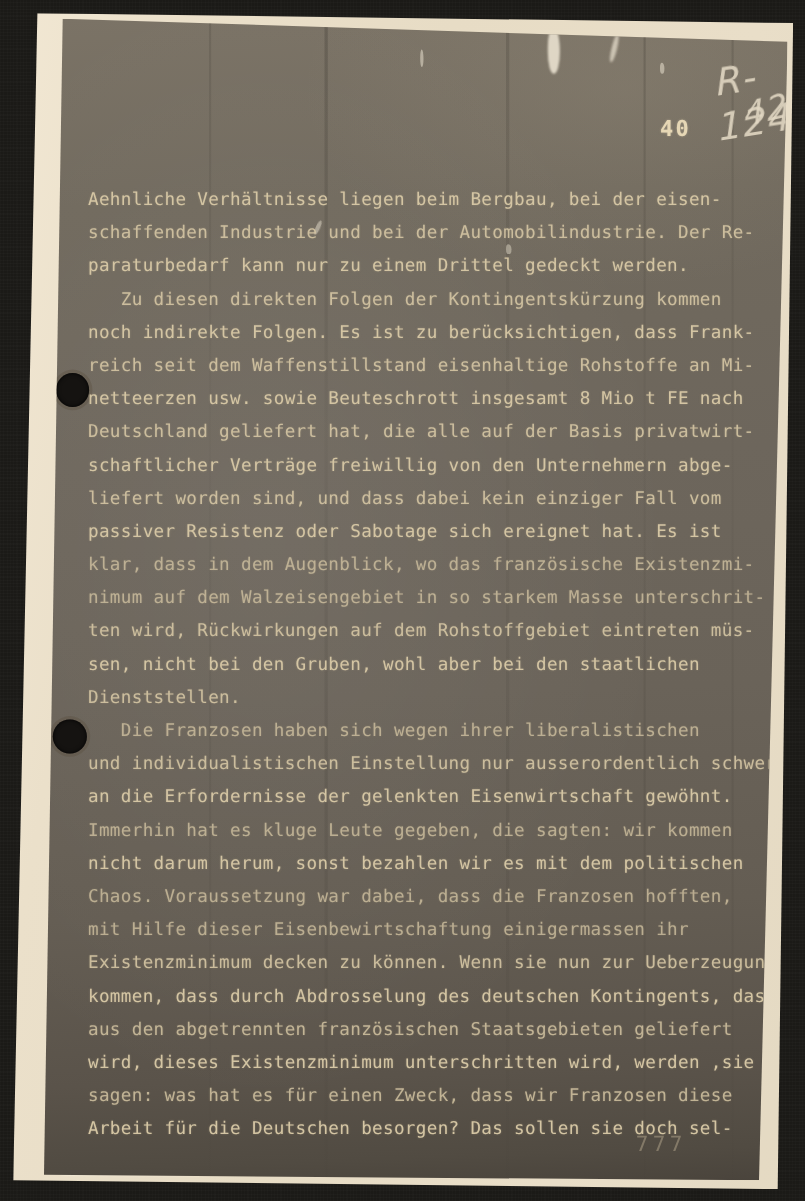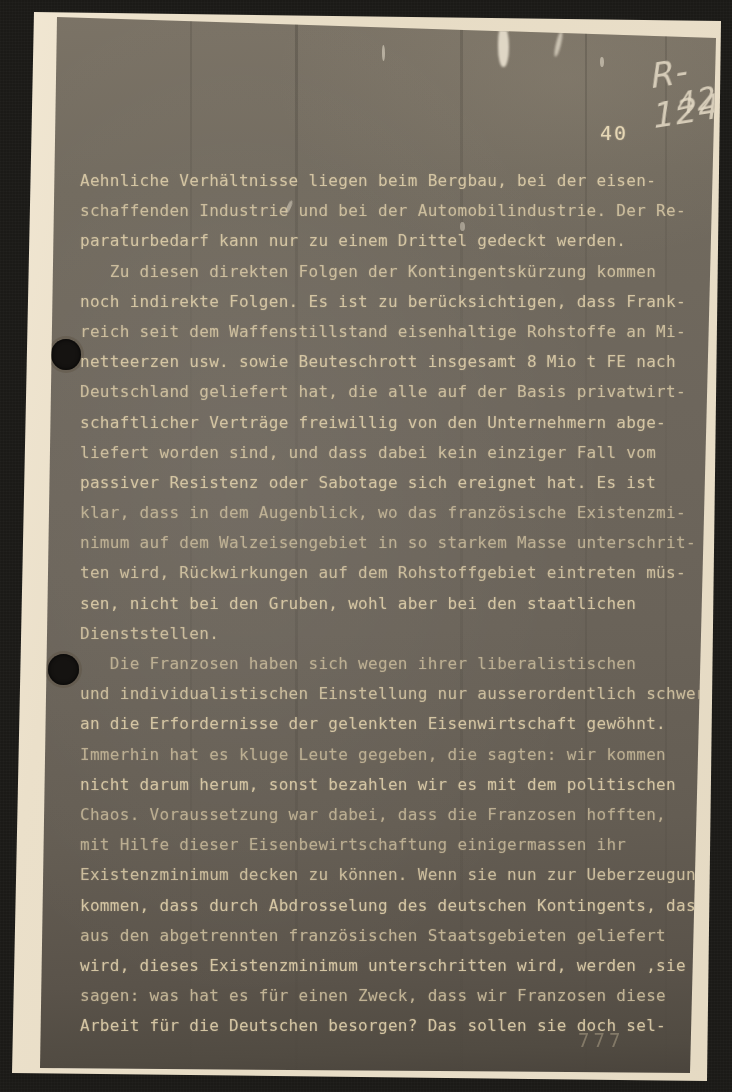--- a/index.html
+++ b/index.html
@@ -59,22 +59,22 @@
     text-shadow:0 0 2px rgba(212,197,163,0.35);
   }
   .typed-line{height:30.2px;}
   .typed-line:nth-child(even){opacity:.92}
   .typed-line:nth-child(12),.typed-line:nth-child(13),.typed-line:nth-child(17),
   .typed-line:nth-child(20),.typed-line:nth-child(22),.typed-line:nth-child(23){opacity:.78}
   .typed-line:nth-child(26),.typed-line:nth-child(28){opacity:.85}
   
   .page-number{
     position:absolute;left:560px;top:88px;
-    color:#e6d7b5;font-size:20px;font-weight:normal;letter-spacing:2px;
-    filter:blur(.3px);text-shadow:0 0 2px rgba(230,215,181,0.5);margin-top:16px;
+    color:#e6d7b5;font-size:20px;font-weight:bold;letter-spacing:2px;
+    filter:blur(.3px);text-shadow:0 0 2px rgba(230,215,181,0.5);
   }
   
   .handwritten{
     position:absolute;color:rgba(226,216,196,0.88);
     font-family:"DejaVu Sans", sans-serif;font-style:italic;
     filter:blur(.4px);pointer-events:none;
   }
   .hand-ref{left:612px;top:34px;font-size:34px;letter-spacing:1px;
     transform:rotate(-9deg) skewX(-6deg);}
   .hand-num{left:636px;top:66px;font-size:30px;letter-spacing:2px;

